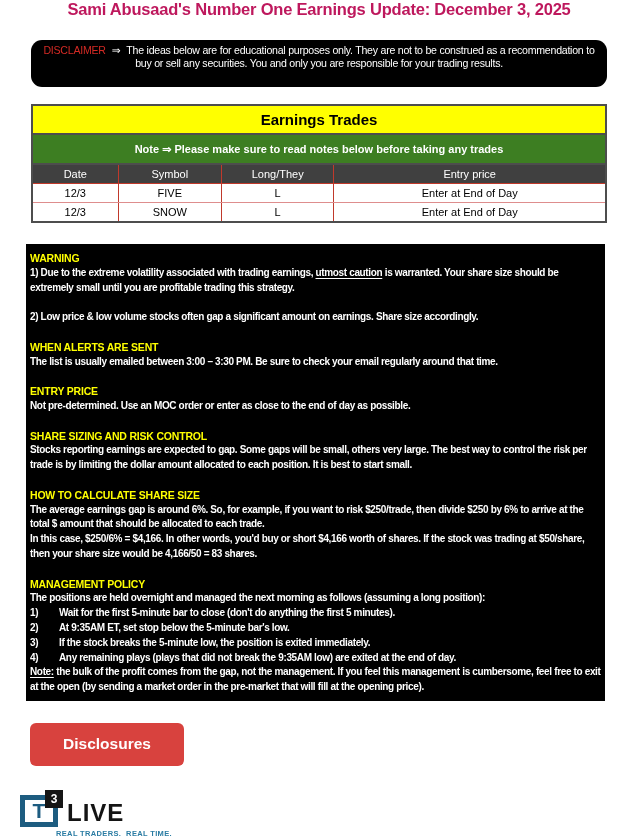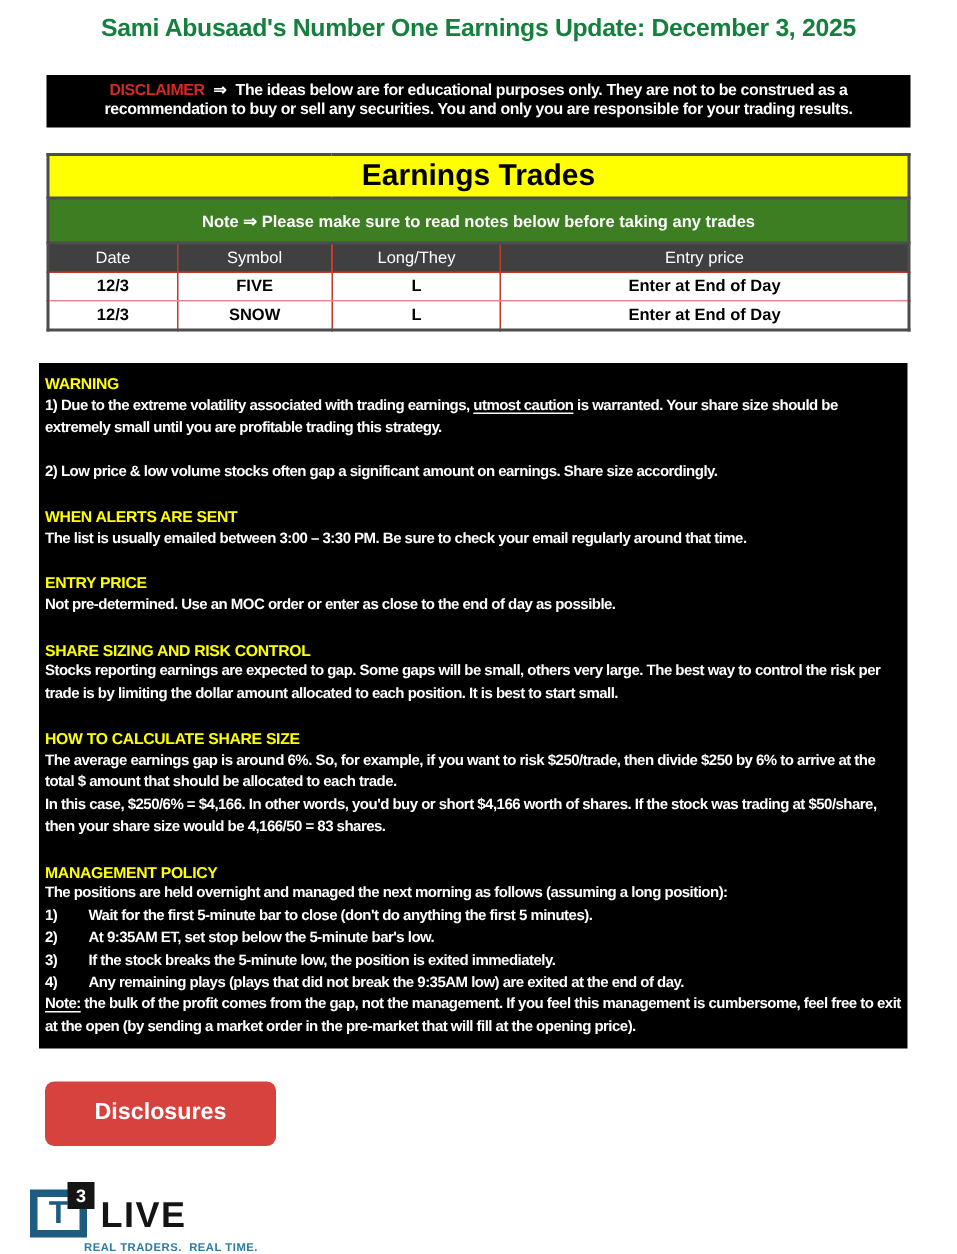--- a/index.html
+++ b/index.html
@@ -1,37 +1,37 @@
 <!DOCTYPE html>
 <html style="--accent-red: #d42a24; --disclaimer-bg: #000000; --disclaimer-text: #ffffff; --table-title-bg: #ffff00; --table-note-bg: #3d7e22; --table-header-bg: #404040; --table-border-red: #c0392b; --table-row-border: #de8d8d; --notes-bg: #000000; --notes-heading: #ffff00; --notes-text: #ffffff; --button-bg: #d8423e; --button-text: #ffffff; --logo-blue: #1d5c80; --logo-tagline: #2a7ca3; --logo-black: #141414;"><head>
 <meta charset="utf-8">
 <style>
   html, body { margin:0; padding:0; background:#ffffff; }
   body { width:638px; font-family:"Liberation Sans", sans-serif; }
   .page { width:638px; min-height:836px; box-sizing:border-box; background:#fff; }
 
-  .title { margin:0; padding-top:10px; text-align:center; font-size:16.5px; font-weight:bold;
-           color:#15803d; letter-spacing:-0.2px; }
+  .title { margin:0; padding-top:0; text-align:center; font-size:16.5px; font-weight:bold;
+           color:#be185d; letter-spacing:-0.2px; }
 
-  .disclaimer { margin:21px 31px 0; height:35px; box-sizing:border-box;
+  .disclaimer { margin:21px 31px 0; height:47px; box-sizing:border-box;
                 background:var(--disclaimer-bg); color:var(--disclaimer-text);
-                text-align:center; font-size:10.6px; font-weight:bold; line-height:13.4px;
-                padding:4px 12px; letter-spacing:-0.25px; }
+                text-align:center; font-size:10.6px; font-weight:normal; line-height:13.4px;
+                padding:4px 12px; letter-spacing:-0.25px;border-radius:11px; }
   .disc-label { color:var(--accent-red); }
   .disc-arrow { margin:0 6px; }
 
   table.trades { width:576px; margin:17px auto 0; border-collapse:collapse; table-layout:fixed;
                  border:2px solid #4d4d4d; }
-  .title-row td { background:var(--table-title-bg); color:#000; font-size:20px; font-weight:bold;
+  .title-row td { background:var(--table-title-bg); color:#000; font-size:15px; font-weight:bold;
                   text-align:center; height:25px; border:2px solid #4d4d4d; }
   .note-row td { background:var(--table-note-bg); color:#fff; font-size:11px; font-weight:bold;
                  text-align:center; height:26px; border:2px solid #4d4d4d; }
   .header-row th { background:var(--table-header-bg); color:#fff; font-size:11px; font-weight:normal;
                    text-align:center; height:16px; border:1px solid var(--table-border-red); }
-  tbody.trow td { background:#fff; color:#000; font-size:11px; font-weight:bold; text-align:center;
+  tbody.trow td { background:#fff; color:#000; font-size:11px; font-weight:normal; text-align:center;
                   height:16px; border-top:1px solid var(--table-row-border);
                   border-bottom:1px solid var(--table-row-border);
                   border-left:1px solid var(--table-border-red);
                   border-right:1px solid var(--table-border-red); }
 
   .notes { margin:21px 26px 0; width:579px; box-sizing:border-box; background:var(--notes-bg);
            padding:7px 4px 6px; }
   .note-heading { color:var(--notes-heading); font-weight:bold; font-size:10.5px;
                   line-height:14.8px; letter-spacing:-0.2px; }
   .note-para { color:var(--notes-text); font-weight:bold; font-size:10px; line-height:14.8px;

